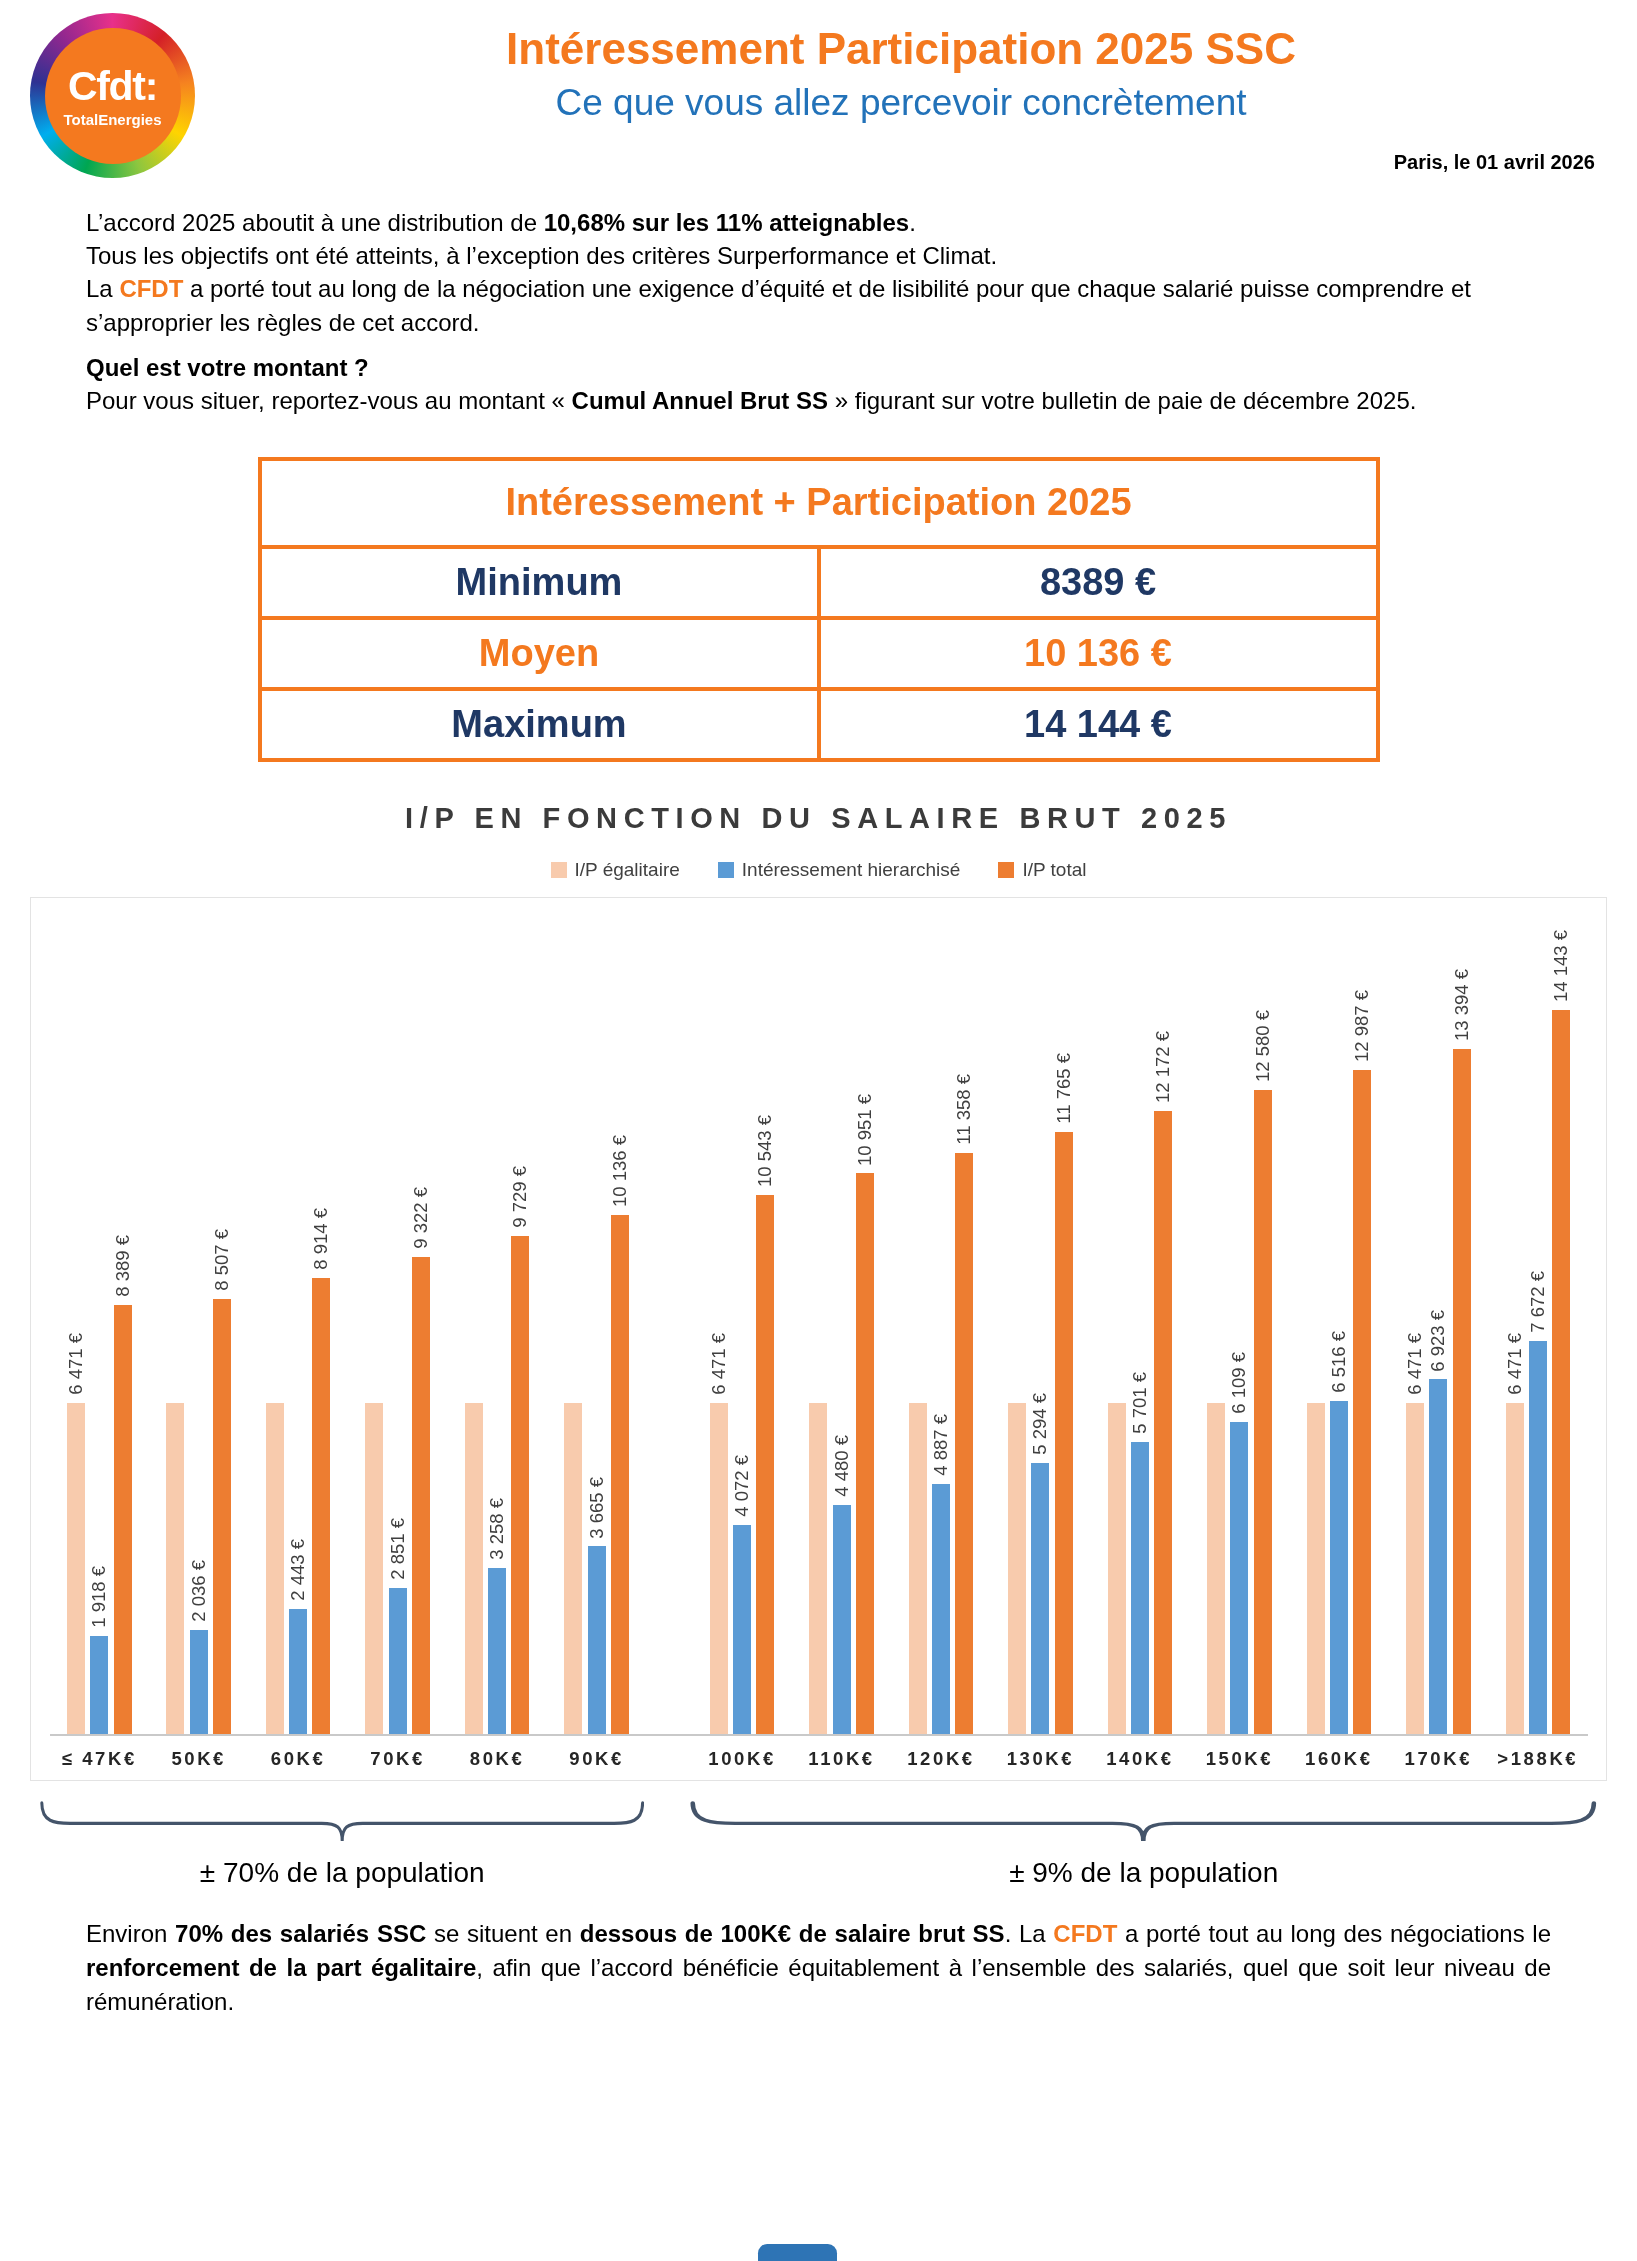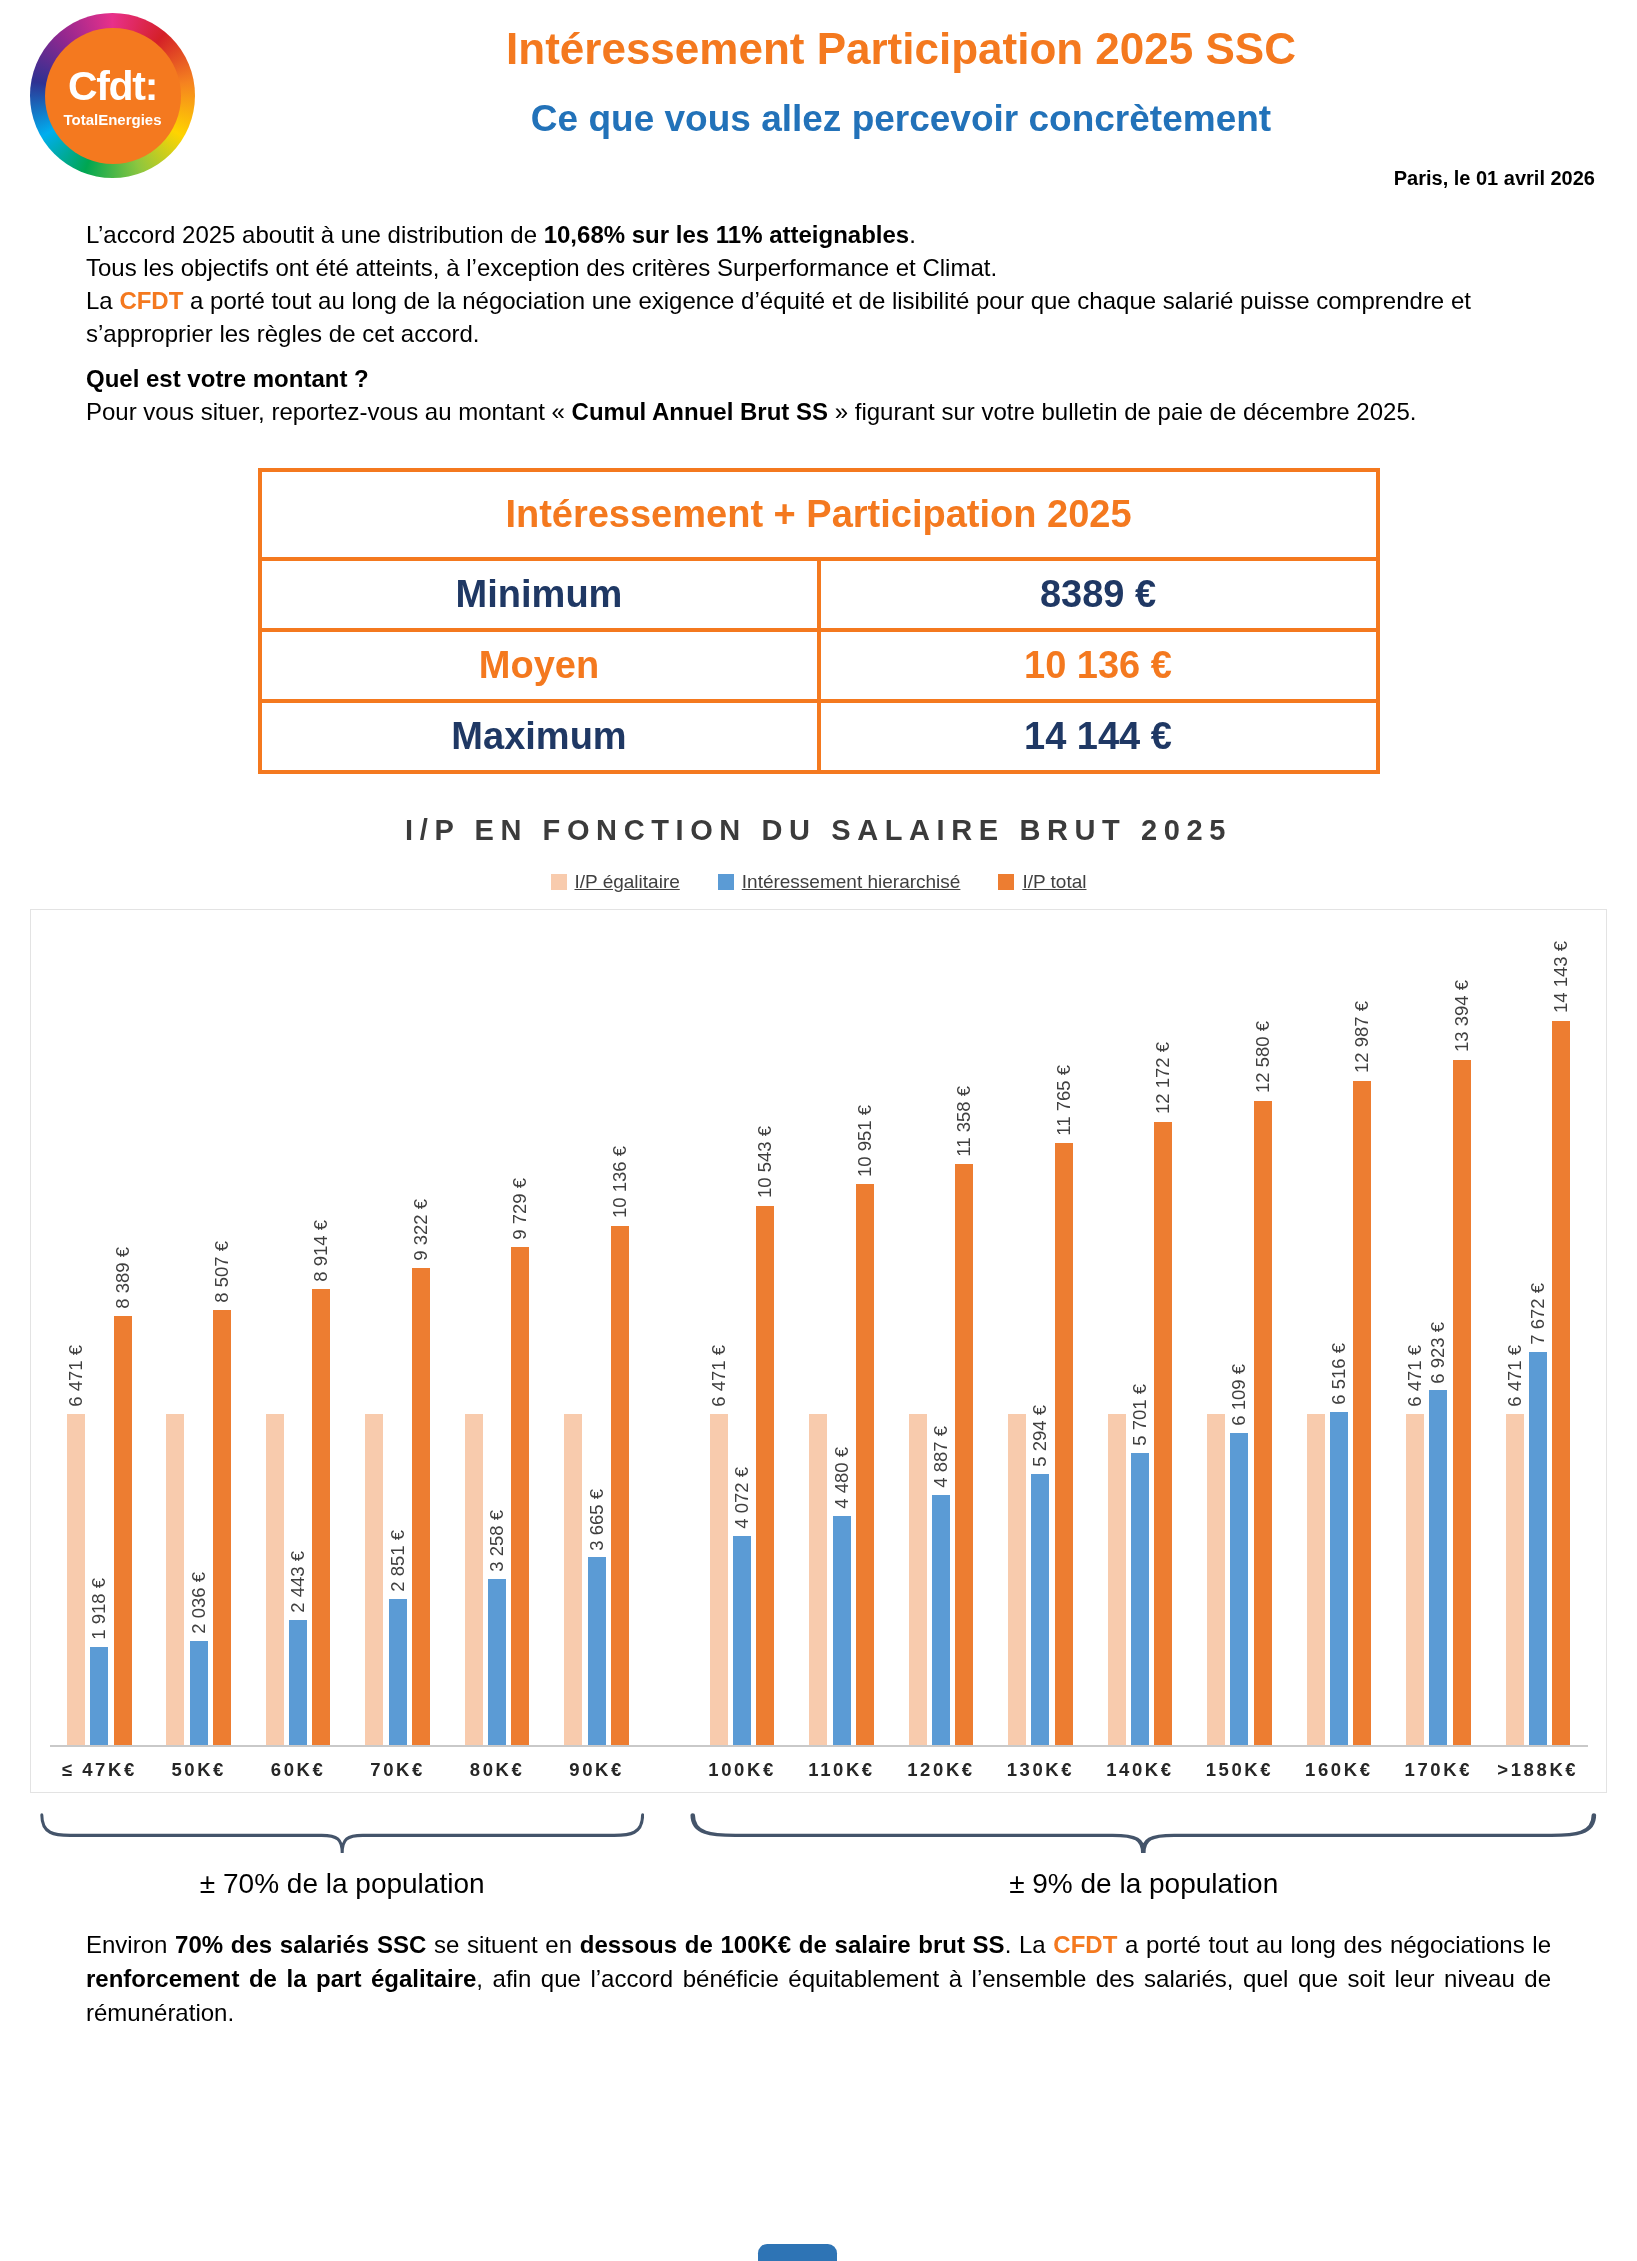--- a/index.html
+++ b/index.html
@@ -18,21 +18,21 @@
     display:flex; align-items:center; justify-content:center;
   }
   .logo-inner {
     width:136px; height:136px; border-radius:50%; background:#f4791f; color:#fff;
     display:flex; flex-direction:column; align-items:center; justify-content:center; text-align:center;
   }
   .logo-cfdt { font-size:41px; font-weight:bold; letter-spacing:-1.3px; }
   .logo-te   { font-size:15px; font-weight:bold; margin-top:1.3px; }
   .header-main { flex:1; padding-top:10.6px; }
   .doc-title    { text-align:center; color:#f4791f; font-size:44px; font-weight:bold; }
-  .doc-subtitle { text-align:center; color:#2272b9; font-size:37px; font-weight:bold; margin-top:24px; }
+  .doc-subtitle { text-align:center; color:#2272b9; font-size:37px; font-weight:normal; margin-top:8px; }
   .doc-date     { text-align:right; font-size:20px; font-weight:bold; margin-top:27px; padding-right:12px; }
 
   
   .intro { margin:28px 86px 8px 86px; font-size:24px; line-height:1.38; }
   .intro p { margin:0; }
   .intro .q { font-weight:bold; margin-top:12px; }
   .seg-b { font-weight:bold; }
   .seg-orange { color:#f4791f; font-weight:bold; }
 
   
@@ -44,21 +44,21 @@
   .summary-row { display:flex; border-top:4px solid #f4791f; }
   .summary-cell { flex:1; text-align:center; font-size:38px; font-weight:bold; color:#1f3864; padding:12px 0; }
   .summary-cell.value { border-left:4px solid #f4791f; }
   .summary-row.highlight .summary-cell { color:#f4791f; }
 
   
   .chart-title {
     text-align:center; font-size:29px; font-weight:bold; letter-spacing:6.6px;
     color:#3b3b3b; margin-top:40px;
   }
-  .chart-legend { display:flex; justify-content:center; gap:38px; margin-top:24px; font-size:19px; color:#404040;text-decoration:underline; }
+  .chart-legend { display:flex; justify-content:center; gap:38px; margin-top:24px; font-size:19px; color:#404040; }
   .legend-item { display:flex; align-items:center; gap:8px; }
   .legend-swatch { width:16px; height:16px; display:inline-block; }
   .chart-frame { margin:16px 30px 0 30px; border:1.3px solid #e3e3e3; padding:18.5px 18.5px 10.6px 18.5px; }
   .chart-plot { display:flex; align-items:flex-end; height:819px; border-bottom:2px solid #c9c9c9; }
   .group { flex:1 1 0; display:flex; justify-content:center; align-items:flex-end; gap:5.3px; height:100%; }
   .cluster-gap { flex:0 0 46px; }
   .bar-slot { position:relative; width:18px; height:100%; display:flex; align-items:flex-end; }
   .bar { width:100%; }
   .bar-label {
     position:absolute; left:50%; transform:translateX(-50%) rotate(180deg);

